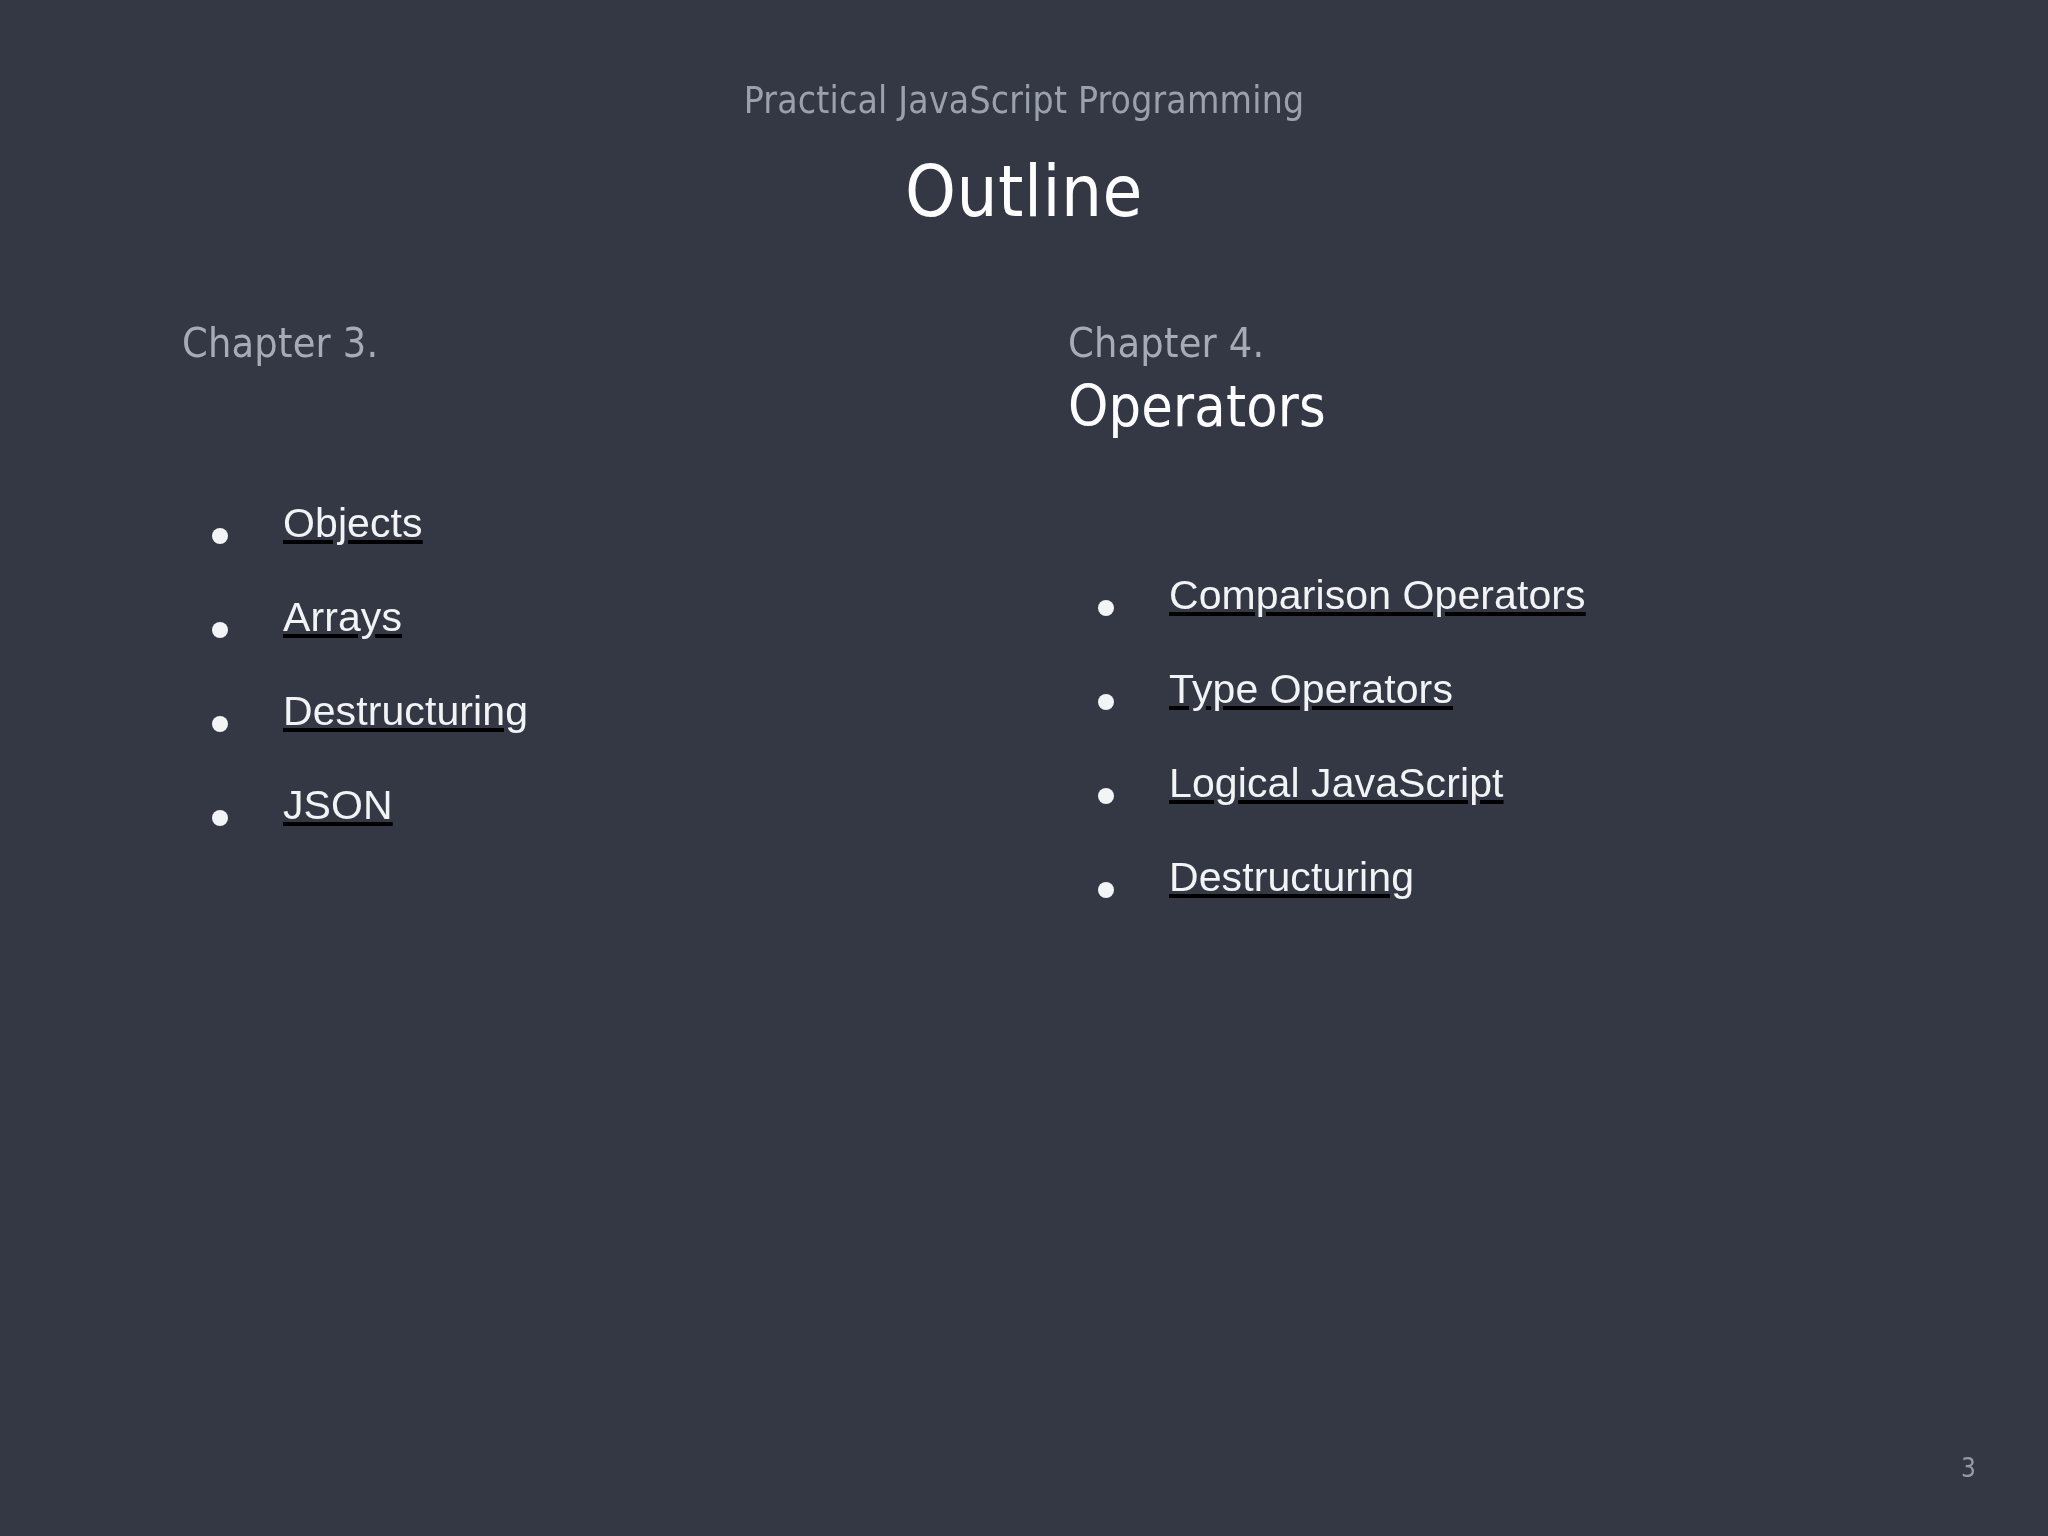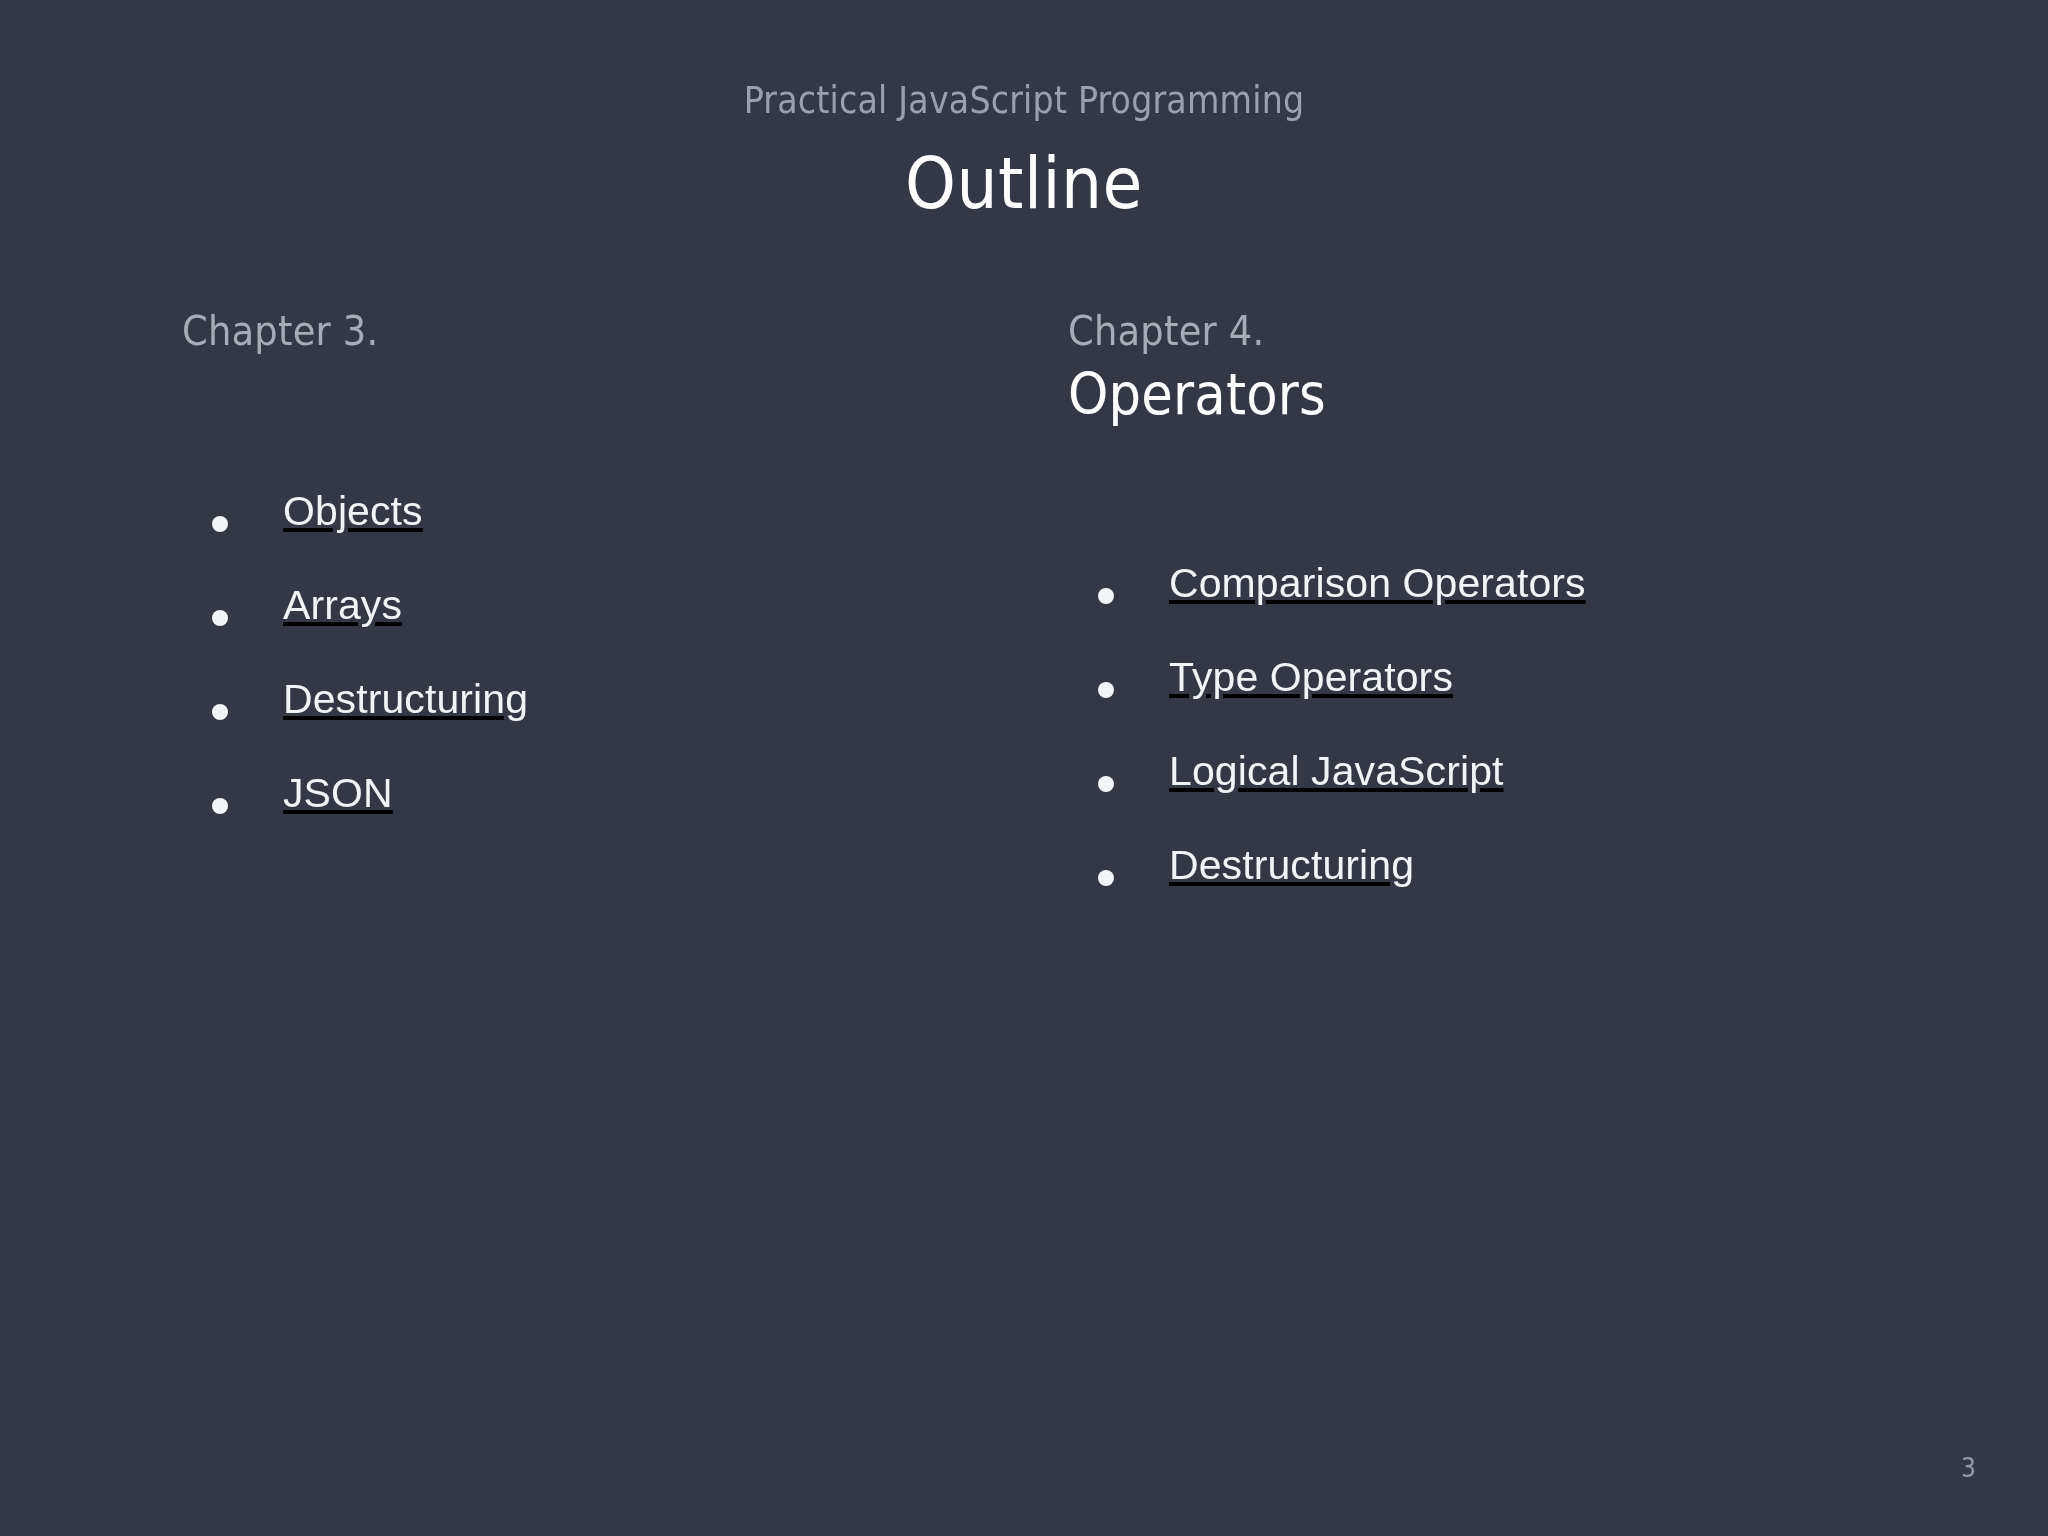--- a/index.html
+++ b/index.html
@@ -32,33 +32,33 @@
     margin-top: 82px;
     font-family: "DejaVu Sans Condensed", "Liberation Sans Narrow", "Liberation Sans", sans-serif;
     font-size: 37px;
     font-weight: 400;
     letter-spacing: 0.2px;
     color: #9ba1ac;
     line-height: 1;
   }
 
   .slide-title {
-    margin-top: 28px;
+    margin-top: 36px;
     font-family: "DejaVu Sans Condensed", "Liberation Sans Narrow", "Liberation Sans", sans-serif;
     font-size: 72px;
     font-weight: 400;
     color: #fdfdfe;
     line-height: 1;
     letter-spacing: 0.5px;
   }
 
   
   .columns {
     position: absolute;
-    top: 310px;
+    top: 322px;
     left: 0;
     width: 2048px;
     height: 900px;
   }
 
   .column {
     position: absolute;
     top: 0;
     width: 860px;
   }

